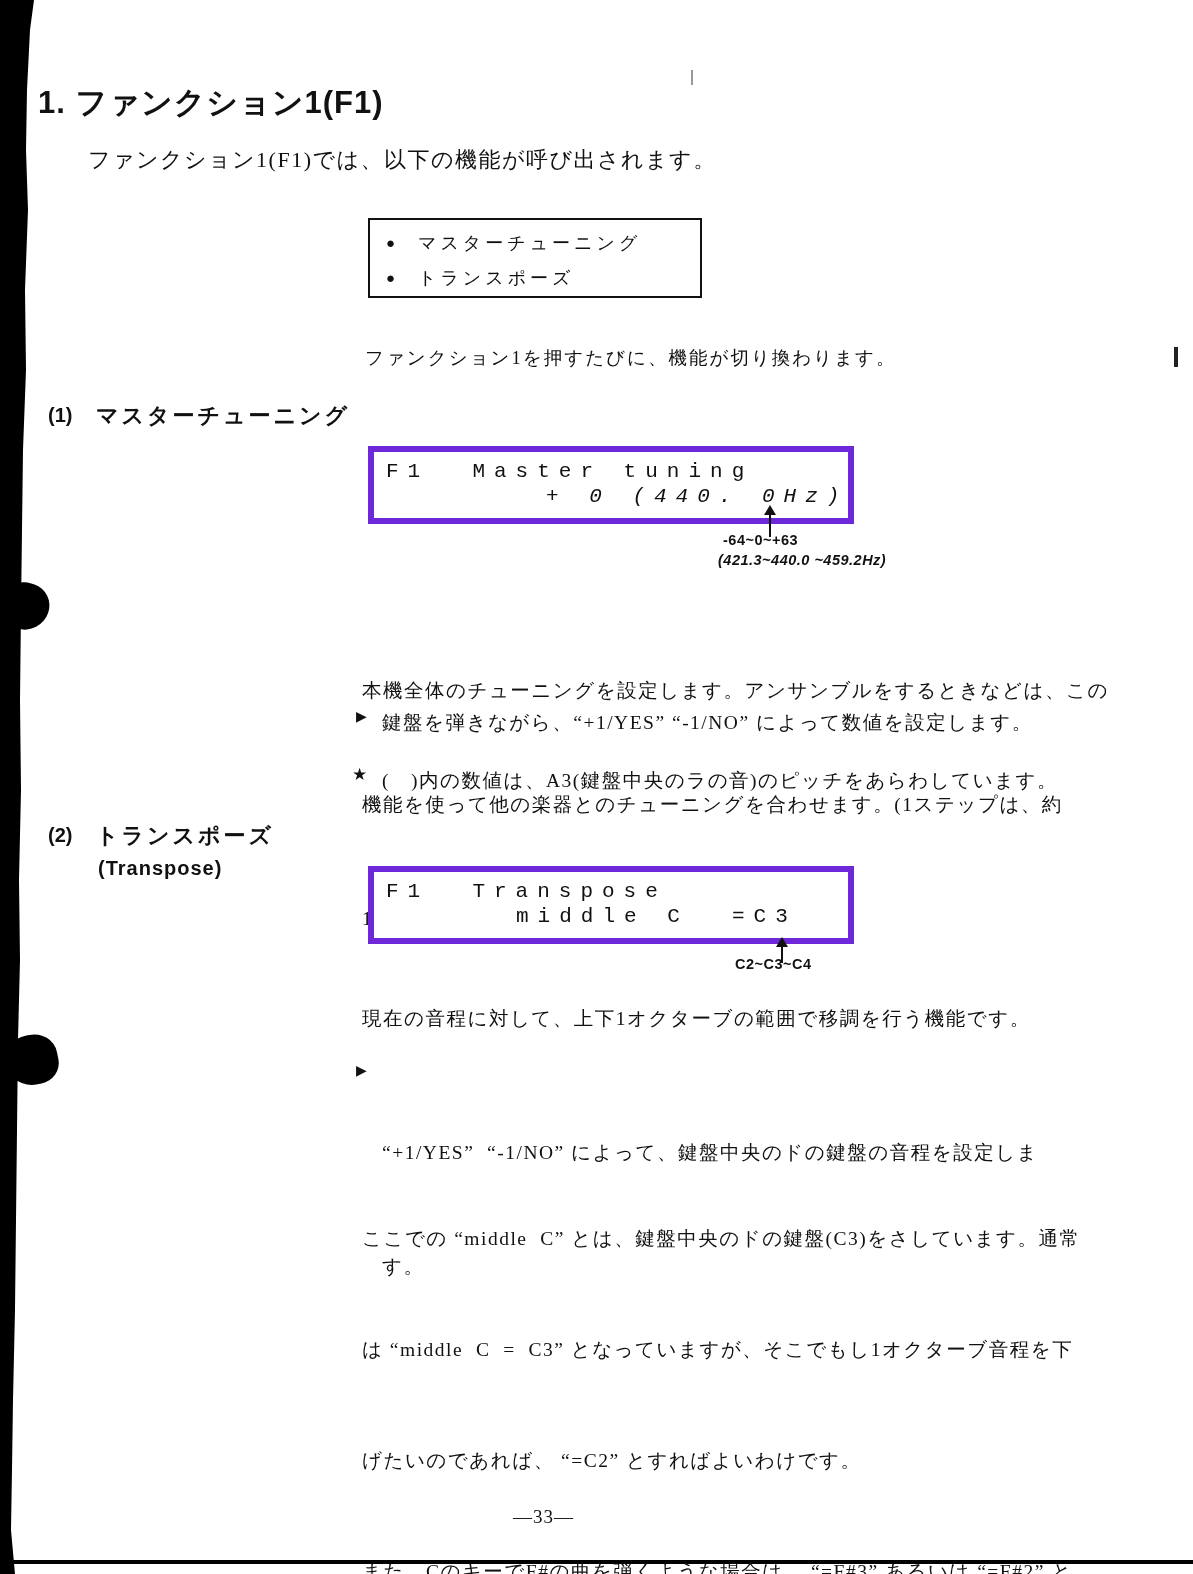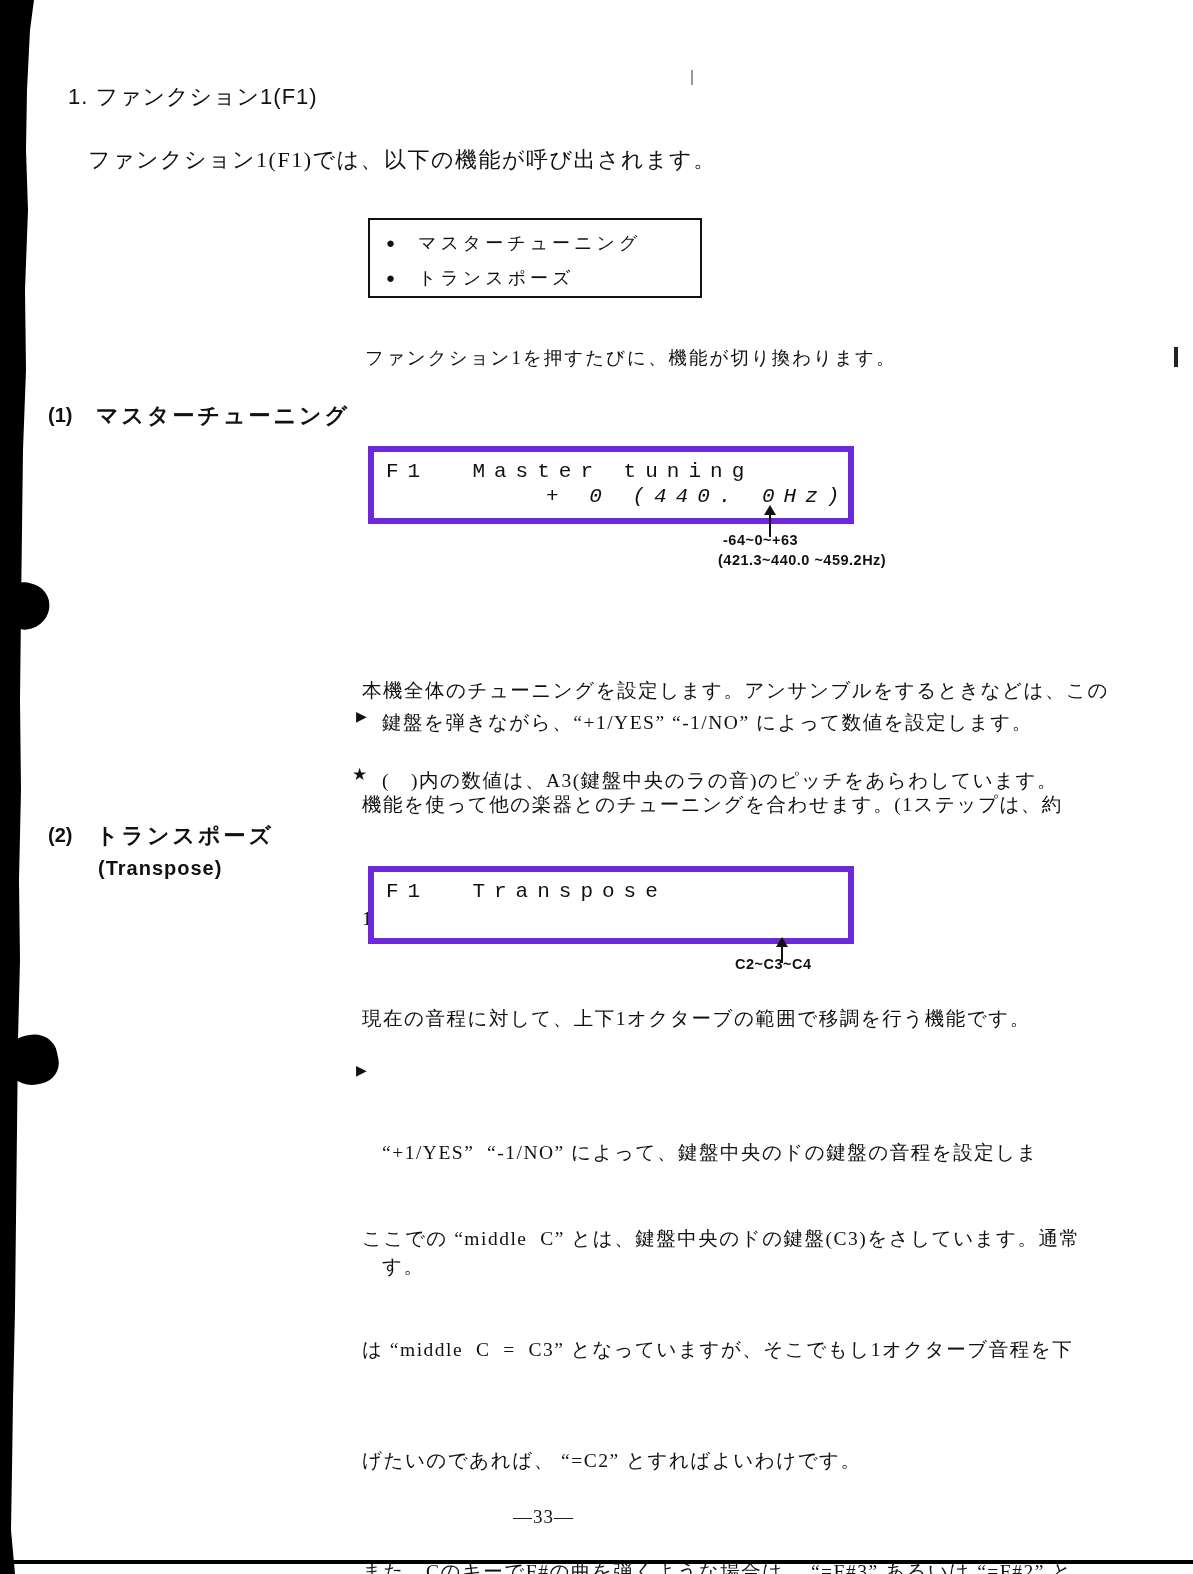--- a/index.html
+++ b/index.html
@@ -25,21 +25,21 @@
   .blob1{left:3px;top:583px;width:46px;height:47px;border-radius:48% 52% 58% 42%;transform:rotate(18deg);}
   .blob2{left:5px;top:1035px;width:53px;height:50px;border-radius:52% 48% 44% 56%;transform:rotate(-12deg);}
   .bottom-line{left:0;top:1560px;width:1193px;height:4px;background:#000;}
   .dash-right{left:1174px;top:347px;width:4px;height:20px;background:#222;}
   .tick-topcenter{left:691px;top:70px;width:2px;height:15px;background:#999;}
 
   
   .doc-title{
     left:38px;top:82px;
     font-family:"Liberation Sans","DejaVu Sans",sans-serif;
-    font-weight:normal;font-size:22px;letter-spacing:1px;margin-left:30px;
+    font-weight:bold;font-size:31px;letter-spacing:1px;
   }
   .intro{left:88px;top:145px;font-size:22px;letter-spacing:1.5px;}
 
   .feature-box{
     left:368px;top:218px;width:330px;height:76px;
     border:2px solid #111;
   }
   .feature-row{display:flex;align-items:center;margin:11px 0 0 16px;}
   .feature-bullet{font-size:15px;width:32px;}
   .feature-label{font-size:18px;letter-spacing:4px;}
@@ -122,21 +122,21 @@
   <div class="abs lcd-box" style="left:368px;top:446px;">
     <div class="lcd-line1">F1  Master tuning</div>
     <div class="lcd-line2" style="margin-left:172px;font-style:italic;">+ 0 (440. 0Hz)</div>
   </div>
 
   <div class="abs up-arrow" style="left:763px;top:505px;">
     <div class="head"></div>
     <div class="shaft" style="height:22px;"></div>
   </div>
   <div class="abs range-note" style="left:723px;top:532px;">-64~0~+63</div>
-  <div class="abs range-note" style="left:718px;top:552px;">(421.3~440.0 ~459.2Hz)</div>
+  <div class="abs range-note" style="left:718px;top:552px;font-style:italic;">(421.3~440.0 ~459.2Hz)</div>
 
   <div class="abs body-text" style="left:362px;top:596px;">
     <div class="body-line">本機全体のチューニングを設定します。アンサンブルをするときなどは、この</div>
     <div class="body-line">機能を使って他の楽器とのチューニングを合わせます。(1ステップは、約</div>
     <div class="body-line">1.17セント )</div>
   </div>
 
   <div class="abs bullet-row" style="left:356px;top:704px;width:760px;">
     <span class="bullet-marker">▶</span>
     <span class="body-text" style="position:static;white-space:normal;">鍵盤を弾きながら、“+1/YES”  “-1/NO” によって数値を設定します。</span>
@@ -146,20 +146,21 @@
     <span class="star-marker">★</span>
     <span class="body-text" style="position:static;white-space:normal;">(　)内の数値は、A3(鍵盤中央のラの音)のピッチをあらわしています。</span>
   </div>
 
   <div class="abs sec-num" style="left:48px;top:824px;">(2)</div>
   <div class="abs sec-head" style="left:96px;top:821px;">トランスポーズ</div>
   <div class="abs sec-sub" style="left:98px;top:857px;">(Transpose)</div>
 
   <div class="abs lcd-box" style="left:368px;top:866px;">
     <div class="lcd-line1">F1  Transpose</div>
+    <div class="lcd-line2" style="margin-left:142px;">middle C  =C3</div>
   </div>
 
   <div class="abs up-arrow" style="left:775px;top:937px;">
     <div class="head"></div>
     <div class="shaft" style="height:16px;"></div>
   </div>
   <div class="abs range-note" style="left:735px;top:956px;">C2~C3~C4</div>
 
   <div class="abs body-text" style="left:362px;top:1000px;">現在の音程に対して、上下1オクターブの範囲で移調を行う機能です。</div>
 

